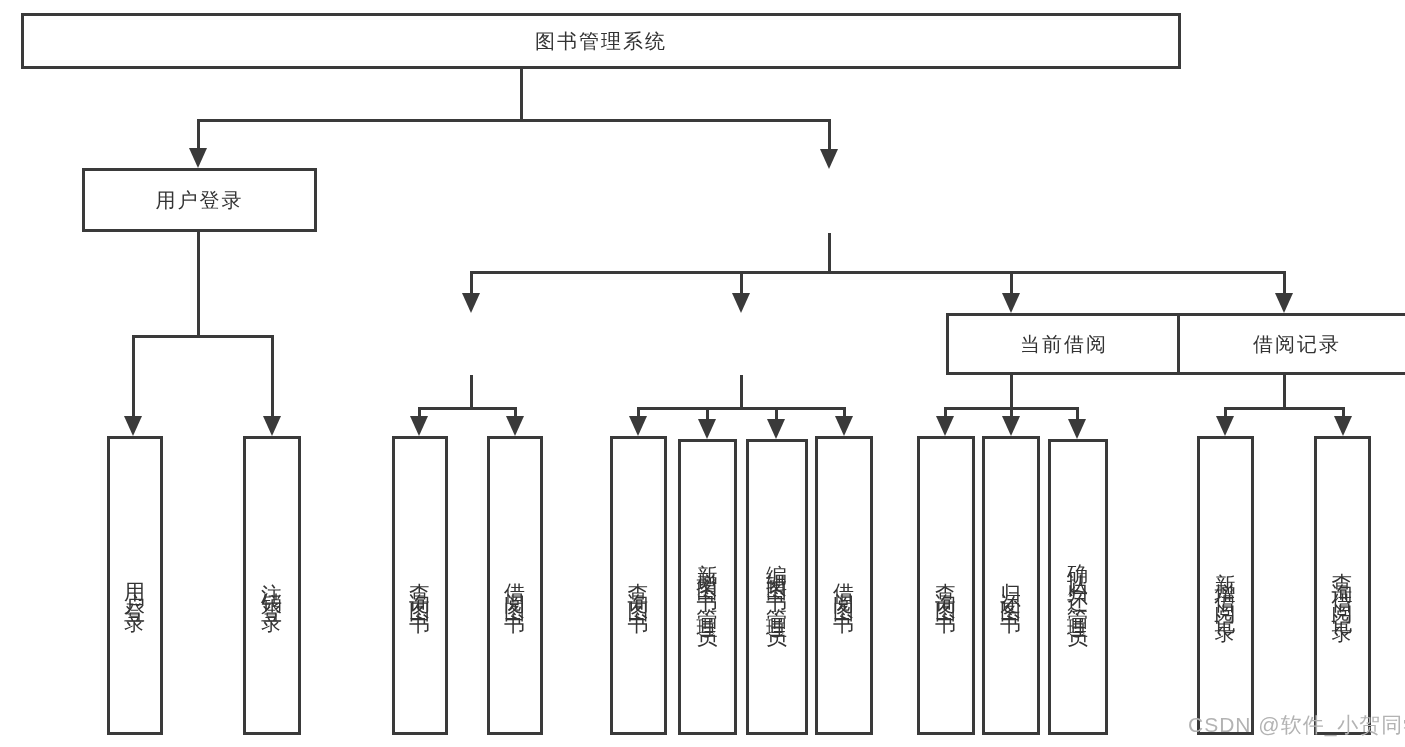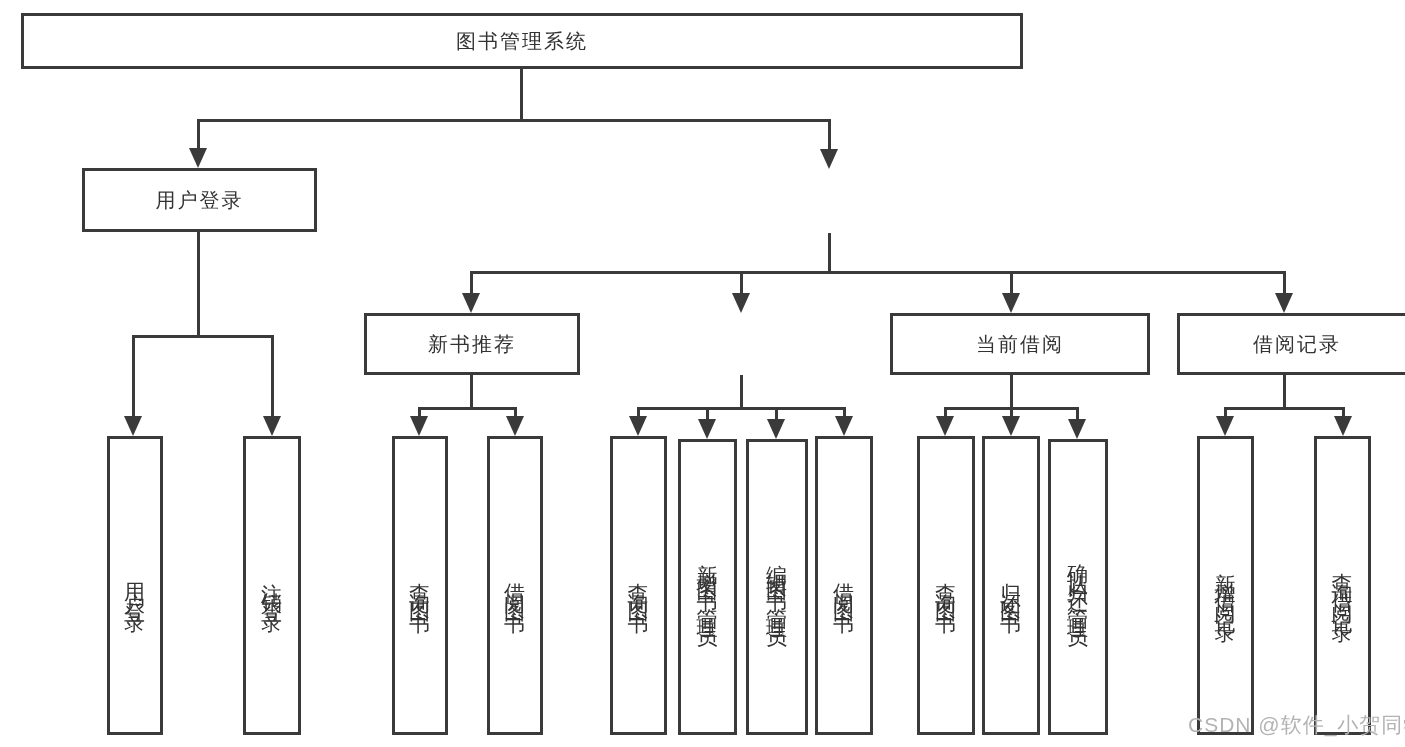--- a/index.html
+++ b/index.html
@@ -46,29 +46,28 @@
     letter-spacing:1px;
     color:#b3b3b3;
     white-space:nowrap;
   }
 </style>
 </head>
 <body>
 
 <div class="canvas">
 
-  <div class="box" style="left:21px;top:13px;width:1002px;height:56px">图书管理系统</div>
+  <div class="box" style="left:21px;top:13px;width:1160px;height:56px">图书管理系统</div>
 
   <div class="box" style="left:82px;top:168px;width:235px;height:64px">用户登录</div>
 
 
-  <div class="box" style="left:364px;top:313px;width:216px;height:62px">新书推荐</div>
 
 
-  <div class="box" style="left:890px;top:313px;width:260px;height:62px">当前借阅</div>
+  <div class="box" style="left:946px;top:313px;width:236px;height:62px">当前借阅</div>
 
   <div class="box" style="left:1177px;top:313px;width:240px;height:62px">借阅记录</div>
 
   <div class="box leaf" style="left:107px;top:436px;width:56px;height:299px">用户登录</div>
 
   <div class="box leaf" style="left:243px;top:436px;width:58px;height:299px">注销登录</div>
 
   <div class="box leaf" style="left:392px;top:436px;width:56px;height:299px">查询图书</div>
 
   <div class="box leaf" style="left:487px;top:436px;width:56px;height:299px">借阅图书</div>

